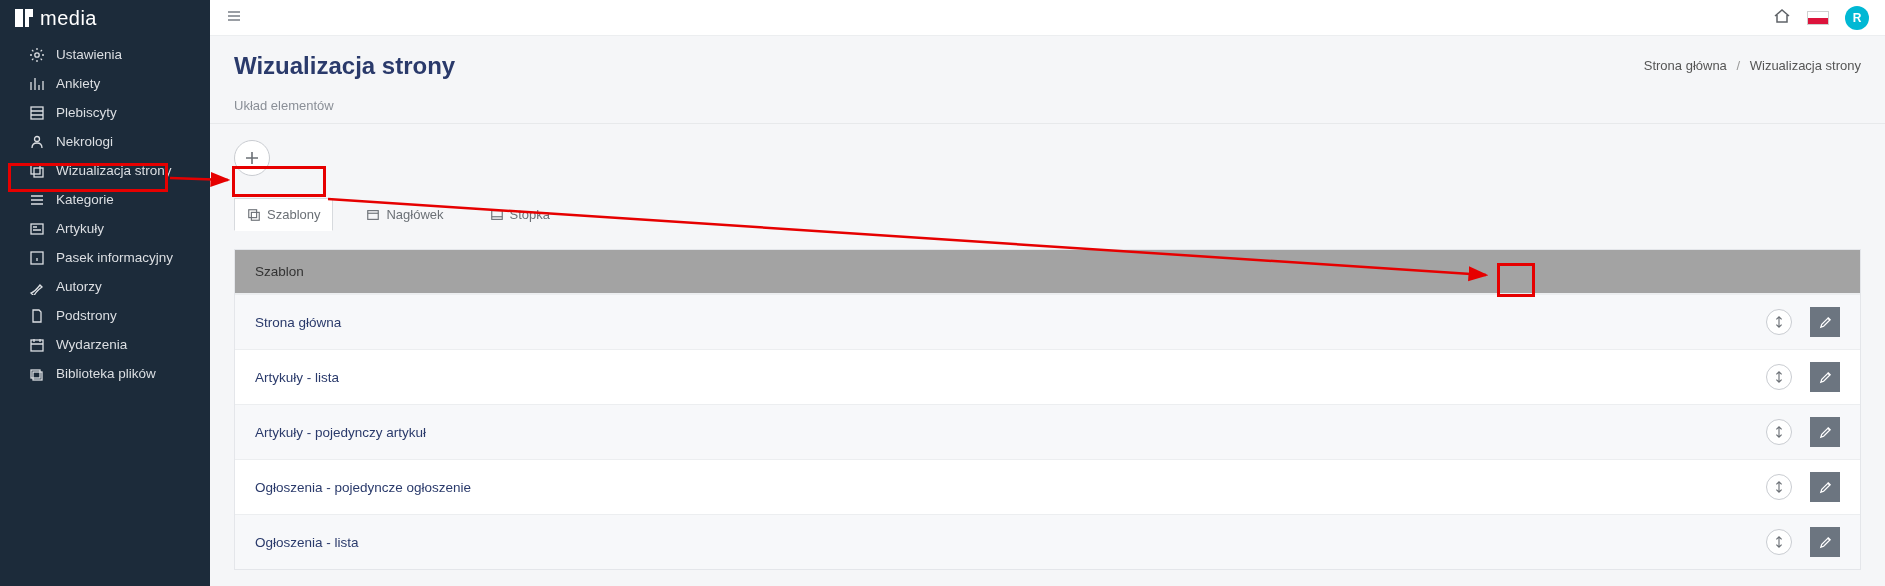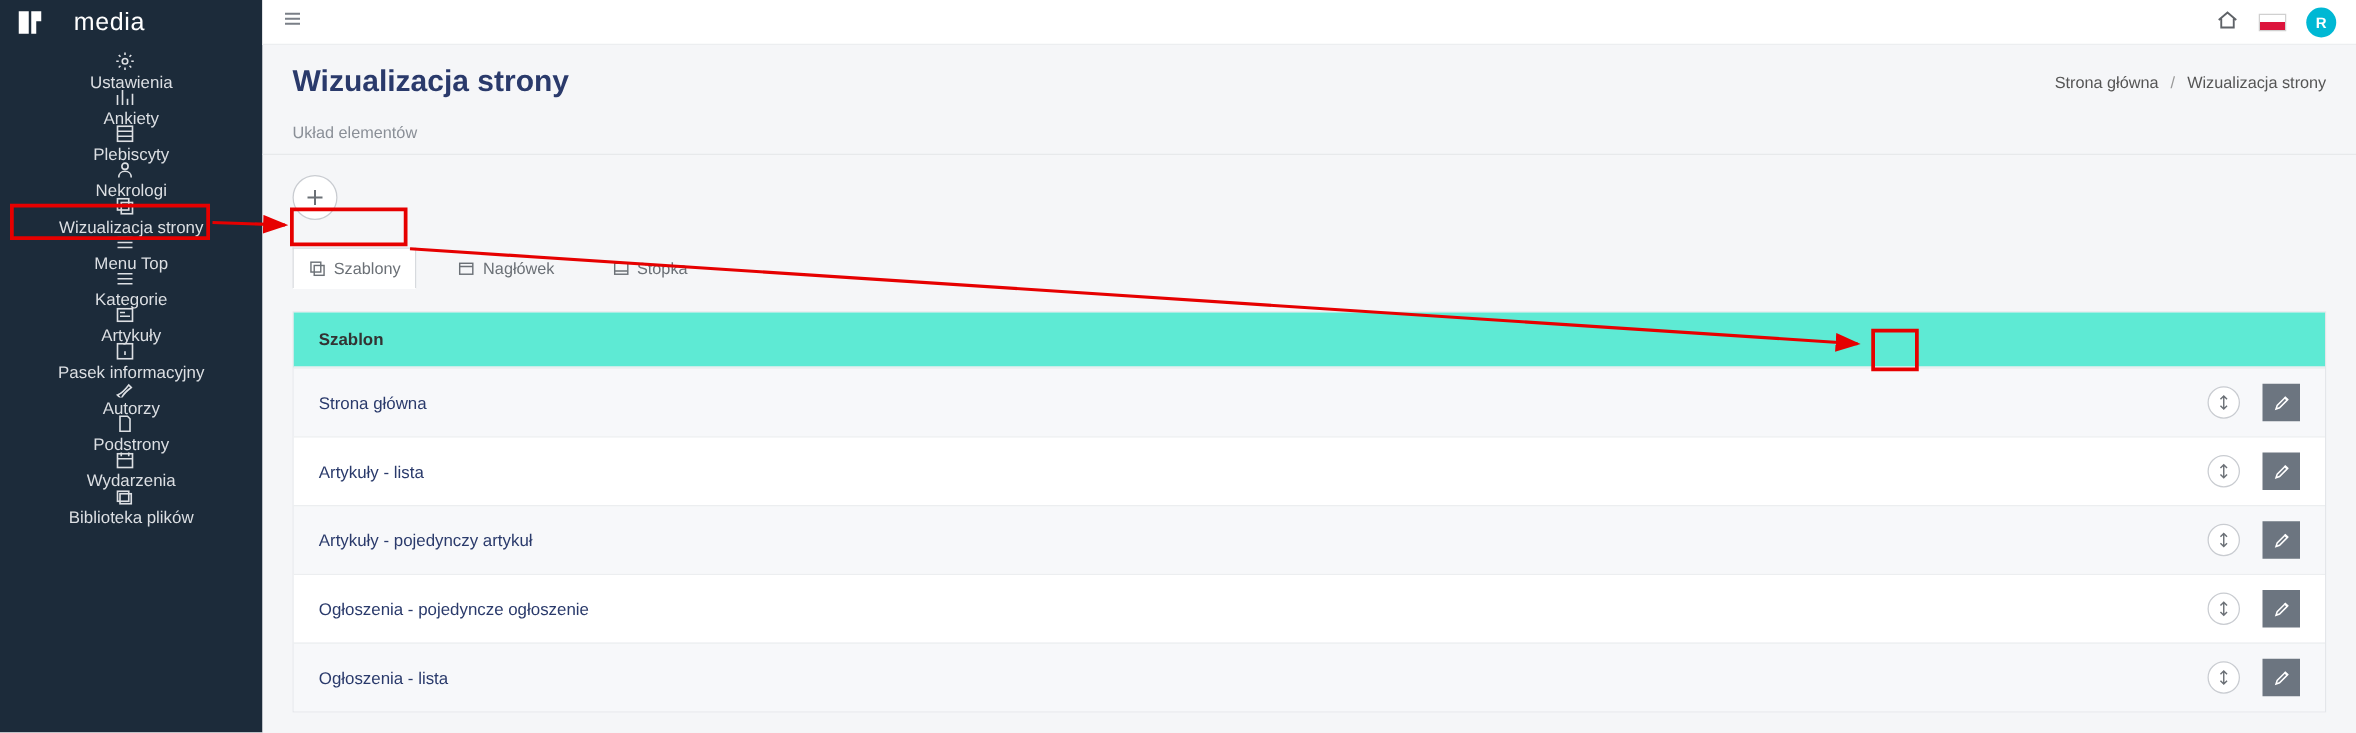--- a/index.html
+++ b/index.html
@@ -26,33 +26,31 @@
   }
   .brand {
     height: 36px;
     display: flex;
     align-items: center;
     padding: 0 14px;
     color: #fff;
     font-size: 20px;
     font-weight: 300;
     letter-spacing: .5px;
-    gap: 19px;
   }
   .brand svg { margin-right: 6px; }
   .side-nav { padding-top: 4px; }
   .side-item {
     display: flex;
     align-items: center;
     height: 29px;
-    padding: 0 14px;
+    padding: 0 28px;
     color: #dcdfe3;
     font-size: 13.5px;
     cursor: pointer;
-    flex-direction: column;
   }
   .side-item .icon {
     width: 18px; height: 18px;
     margin-right: 10px;
     display: inline-flex;
     align-items: center;
     justify-content: center;
     flex-shrink: 0;
   }
 
@@ -164,24 +162,24 @@
   .tab .ticon { display: inline-flex; }
 
   .table-wrap {
     margin-top: 18px;
     background: #fff;
     border: 1px solid #e4e6ea;
   }
   .thead {
     padding: 14px 20px;
     font-size: 13.5px;
-    font-weight: 700;
+    font-weight: 400;
     color: #333;
     border-bottom: 1px solid #eceef0;
-    background: #5eead4;
+    background: #a3a3a3;
   }
   .trow {
     display: flex;
     align-items: center;
     justify-content: space-between;
     padding: 12px 20px;
     border-top: 1px solid #eceef0;
   }
   .trow:nth-child(odd) { background: #f7f8fa; }
   .trow:nth-child(even) { background: #fff; }
@@ -266,28 +264,20 @@
         <span>Nekrologi</span>
       </div>
       <div class="side-item">
         <span class="icon">
             <svg width="16" height="16" viewBox="0 0 16 16" fill="none" stroke="#dcdfe3" stroke-width="1.3">
               <rect x="2" y="2" width="9" height="9"></rect>
               <rect x="5" y="5" width="9" height="9"></rect>
             </svg>
           </span>
         <span>Wizualizacja strony</span>
-      </div>
-      <div class="side-item">
-        <span class="icon">
-            <svg width="16" height="16" viewBox="0 0 16 16" fill="none" stroke="#dcdfe3" stroke-width="1.3">
-              <path d="M2 4h12M2 8h12M2 12h12"></path>
-            </svg>
-          </span>
-        <span>Menu Top</span>
       </div>
       <div class="side-item">
         <span class="icon">
             <svg width="16" height="16" viewBox="0 0 16 16" fill="none" stroke="#dcdfe3" stroke-width="1.3">
               <path d="M2 4h12M2 8h12M2 12h12"></path>
             </svg>
           </span>
         <span>Kategorie</span>
       </div>
       <div class="side-item">

